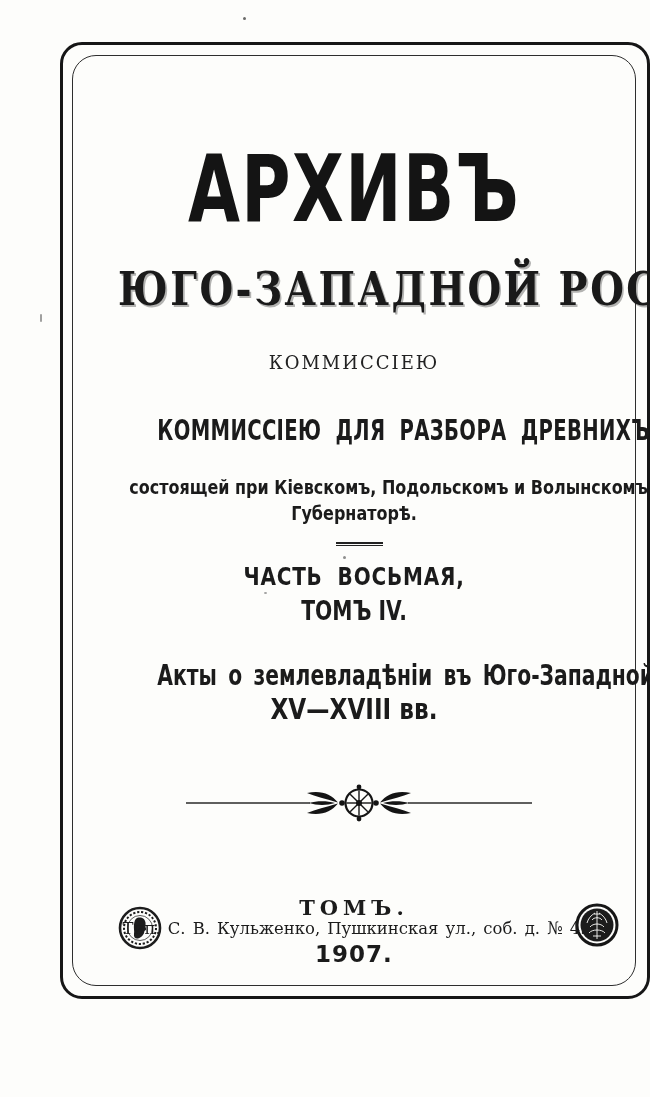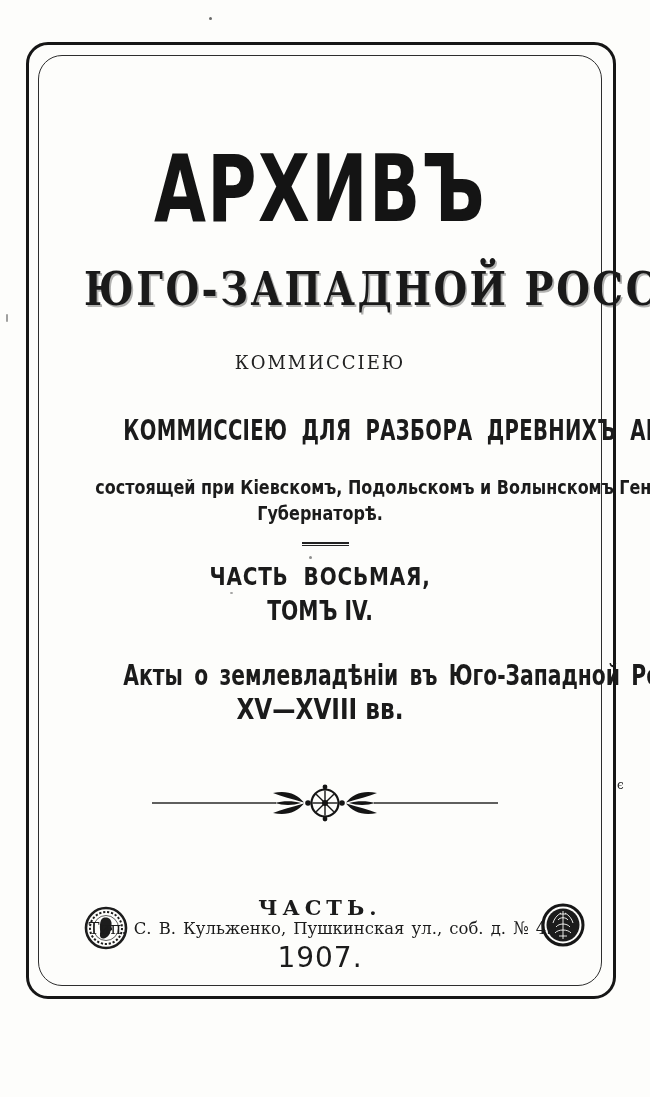--- a/index.html
+++ b/index.html
@@ -2,21 +2,21 @@
 <html><head>
 <meta charset="utf-8">
 <style>
   html,body{margin:0;padding:0;}
   body{
     width:650px;height:1097px;position:relative;overflow:hidden;
     background:#fdfdfb;
     font-family:"DejaVu Sans", sans-serif;
     color:#1b1b1b;
   }
-  .page{position:absolute;inset:0;}
+  .page{position:absolute;inset:0;margin-left:34px;}
   
   .outer-frame{
     position:absolute;left:26px;top:42px;width:590px;height:957px;
     border:3px solid #161616;border-radius:22px;box-sizing:border-box;
   }
   .inner-frame{
     position:absolute;left:38px;top:55px;width:564px;height:931px;
     border:1.5px solid #2e2e2e;border-radius:24px;box-sizing:border-box;
   }
   
@@ -66,21 +66,21 @@
     top:692px;font-size:29px;font-weight:bold;transform:scaleX(0.80);
   }
   .ornament{position:absolute;left:150px;top:780px;width:350px;height:46px;}
   .city{
     top:895px;font-size:21px;font-weight:bold;letter-spacing:5px;
   }
   .printer{
     top:918px;font-size:17.5px;transform:scaleX(0.94);word-spacing:2px;
   }
   .year{
-    top:941px;font-size:28px;font-weight:normal;letter-spacing:1px;
+    top:941px;font-size:23px;font-weight:bold;letter-spacing:1px;
   }
   .stamp{position:absolute;width:44px;height:44px;}
   .stamp-left{left:84px;top:906px;}
   .stamp-right{left:541px;top:903px;}
   .margin-mark{
     position:absolute;left:617px;top:778px;font-size:12px;color:#2d2d2d;
     font-family:"DejaVu Serif", serif;
   }
   .speck{position:absolute;background:#444;border-radius:50%;opacity:.8;}
   .speck.s1{left:209px;top:17px;width:3px;height:3px;}
@@ -157,21 +157,21 @@
     <g stroke="#fdfdfb" stroke-width="0.9" fill="none">
       <path d="M22,8 L22,36"></path>
       <path d="M14,30 C17,26 27,26 30,30"></path>
       <path d="M15,24 C18,20 26,20 29,24"></path>
       <path d="M17,17 C19,14 25,14 27,17"></path>
       <path d="M19,11 L25,11 M18,33 L26,33"></path>
       <path d="M12,20 C13,16 16,12 20,10 M32,20 C31,16 28,12 24,10"></path>
     </g>
   </svg>
 
-  <div class="block serif city">ЧАСТЬ.</div>
+  <div class="block serif city">ТОМЪ.</div>
 
   <div class="block serif printer">Тип. С. В. Кульженко, Пушкинская ул., соб. д. № 4.</div>
 
   <div class="block sans year">1907.</div>
 
   <div class="margin-mark">є</div>
 
   <div class="speck s1"></div>
   <div class="speck s2"></div>
   <div class="speck s3"></div>

